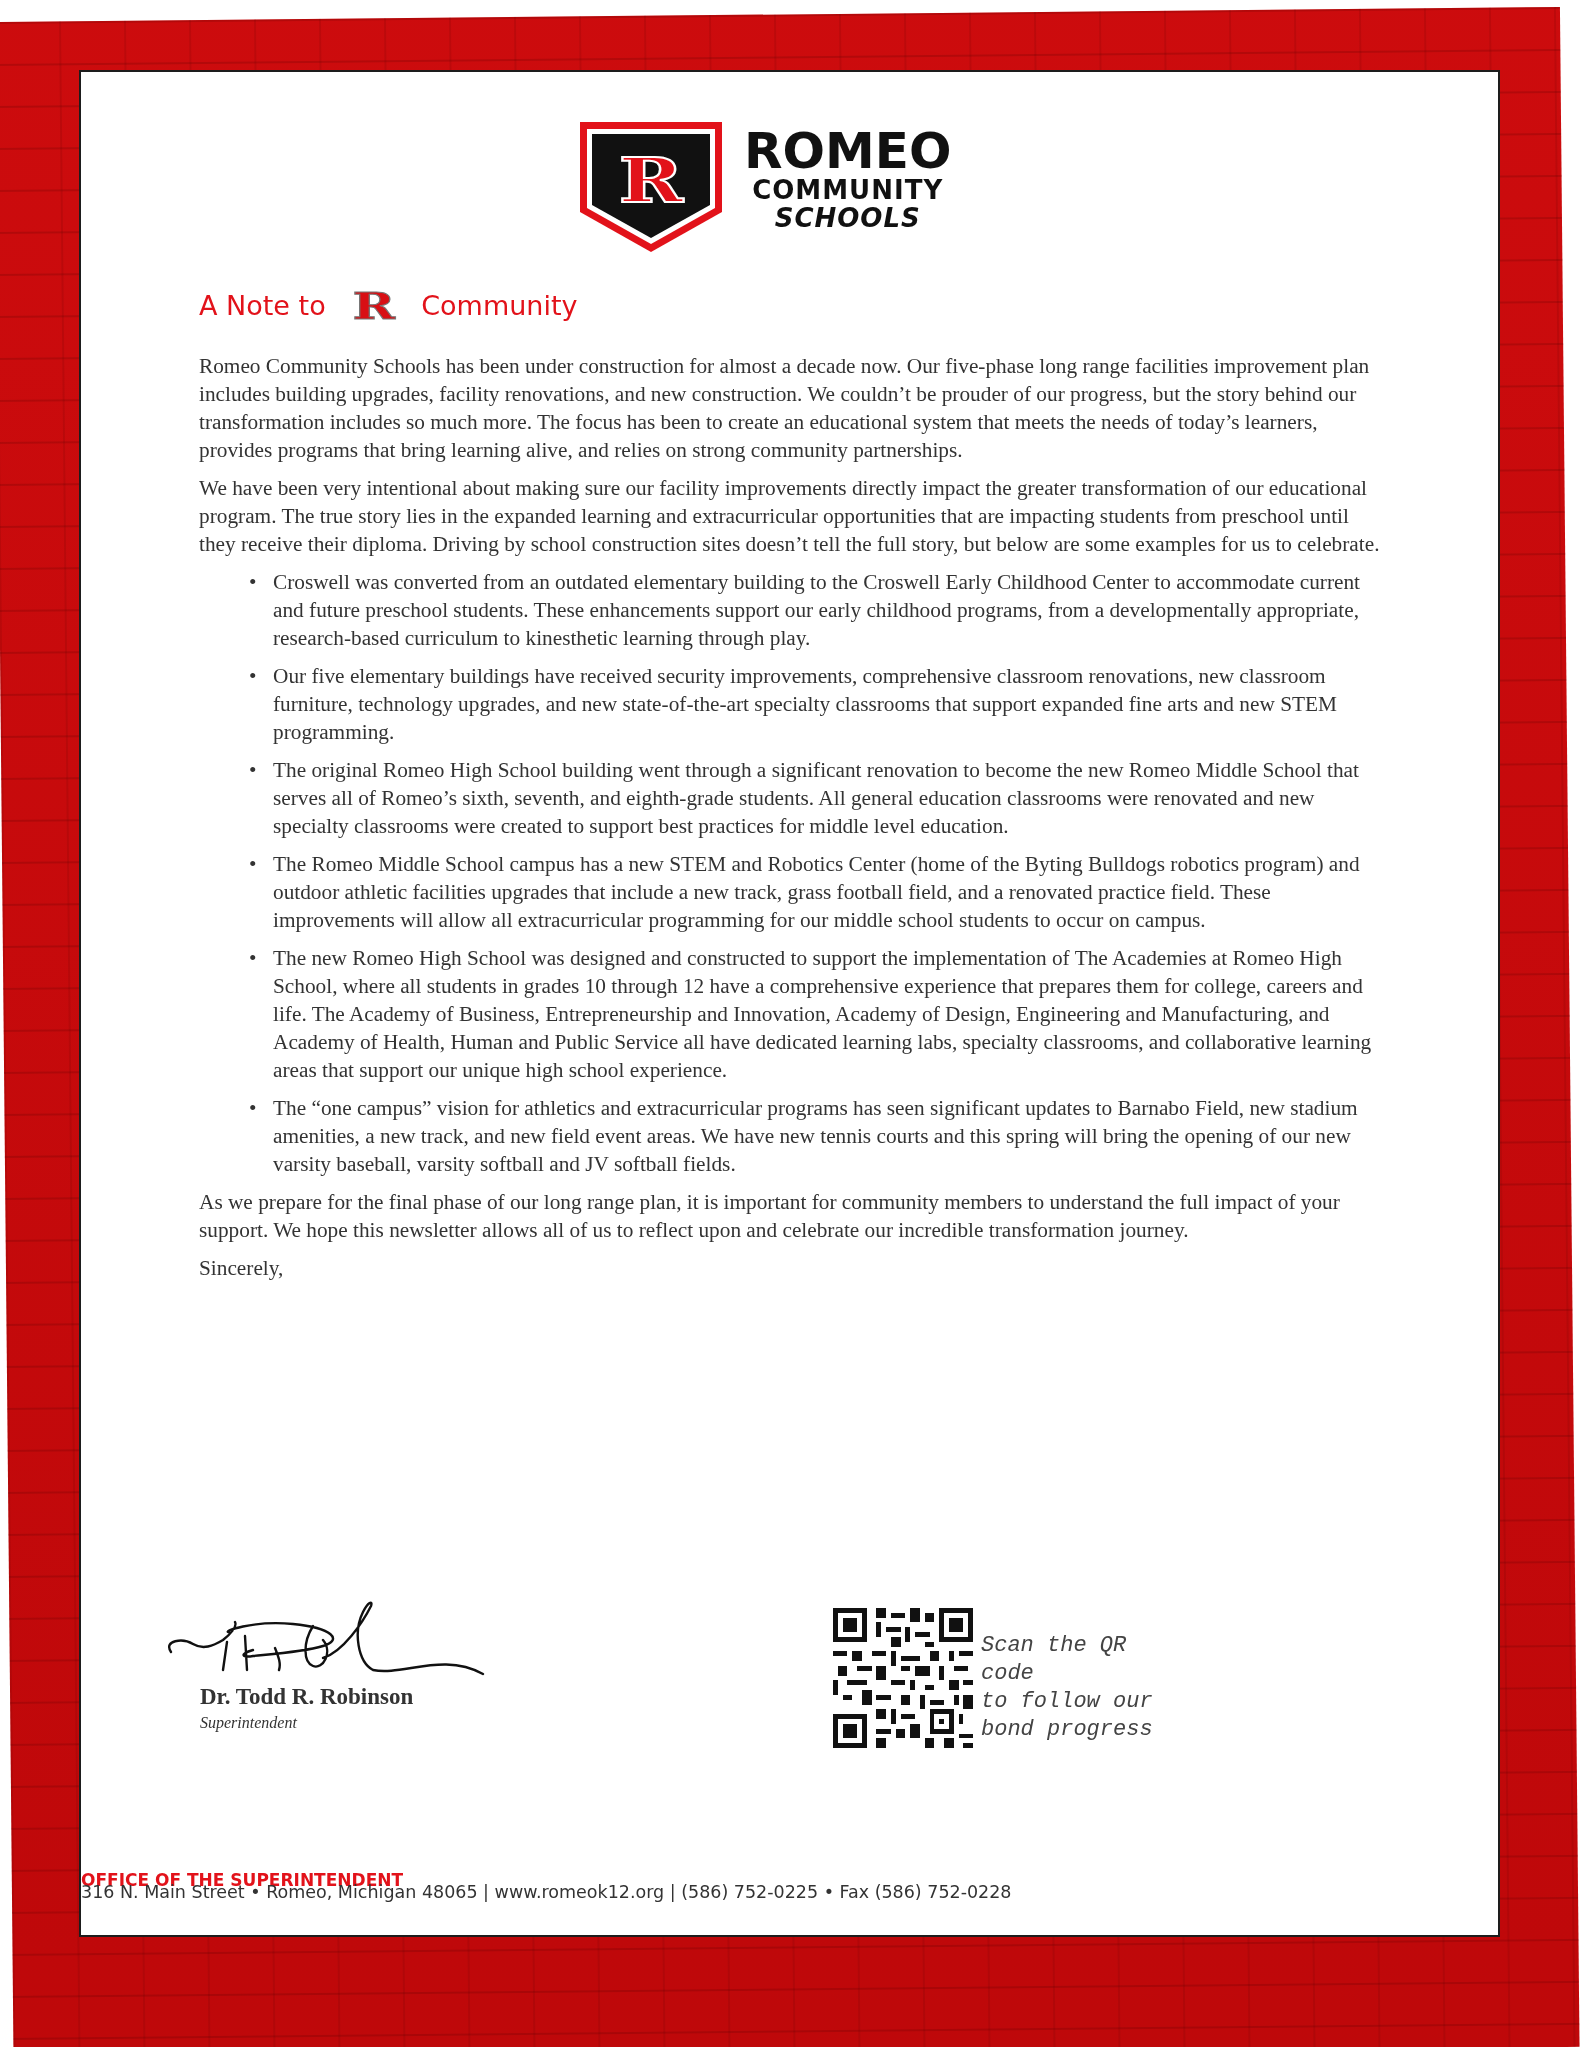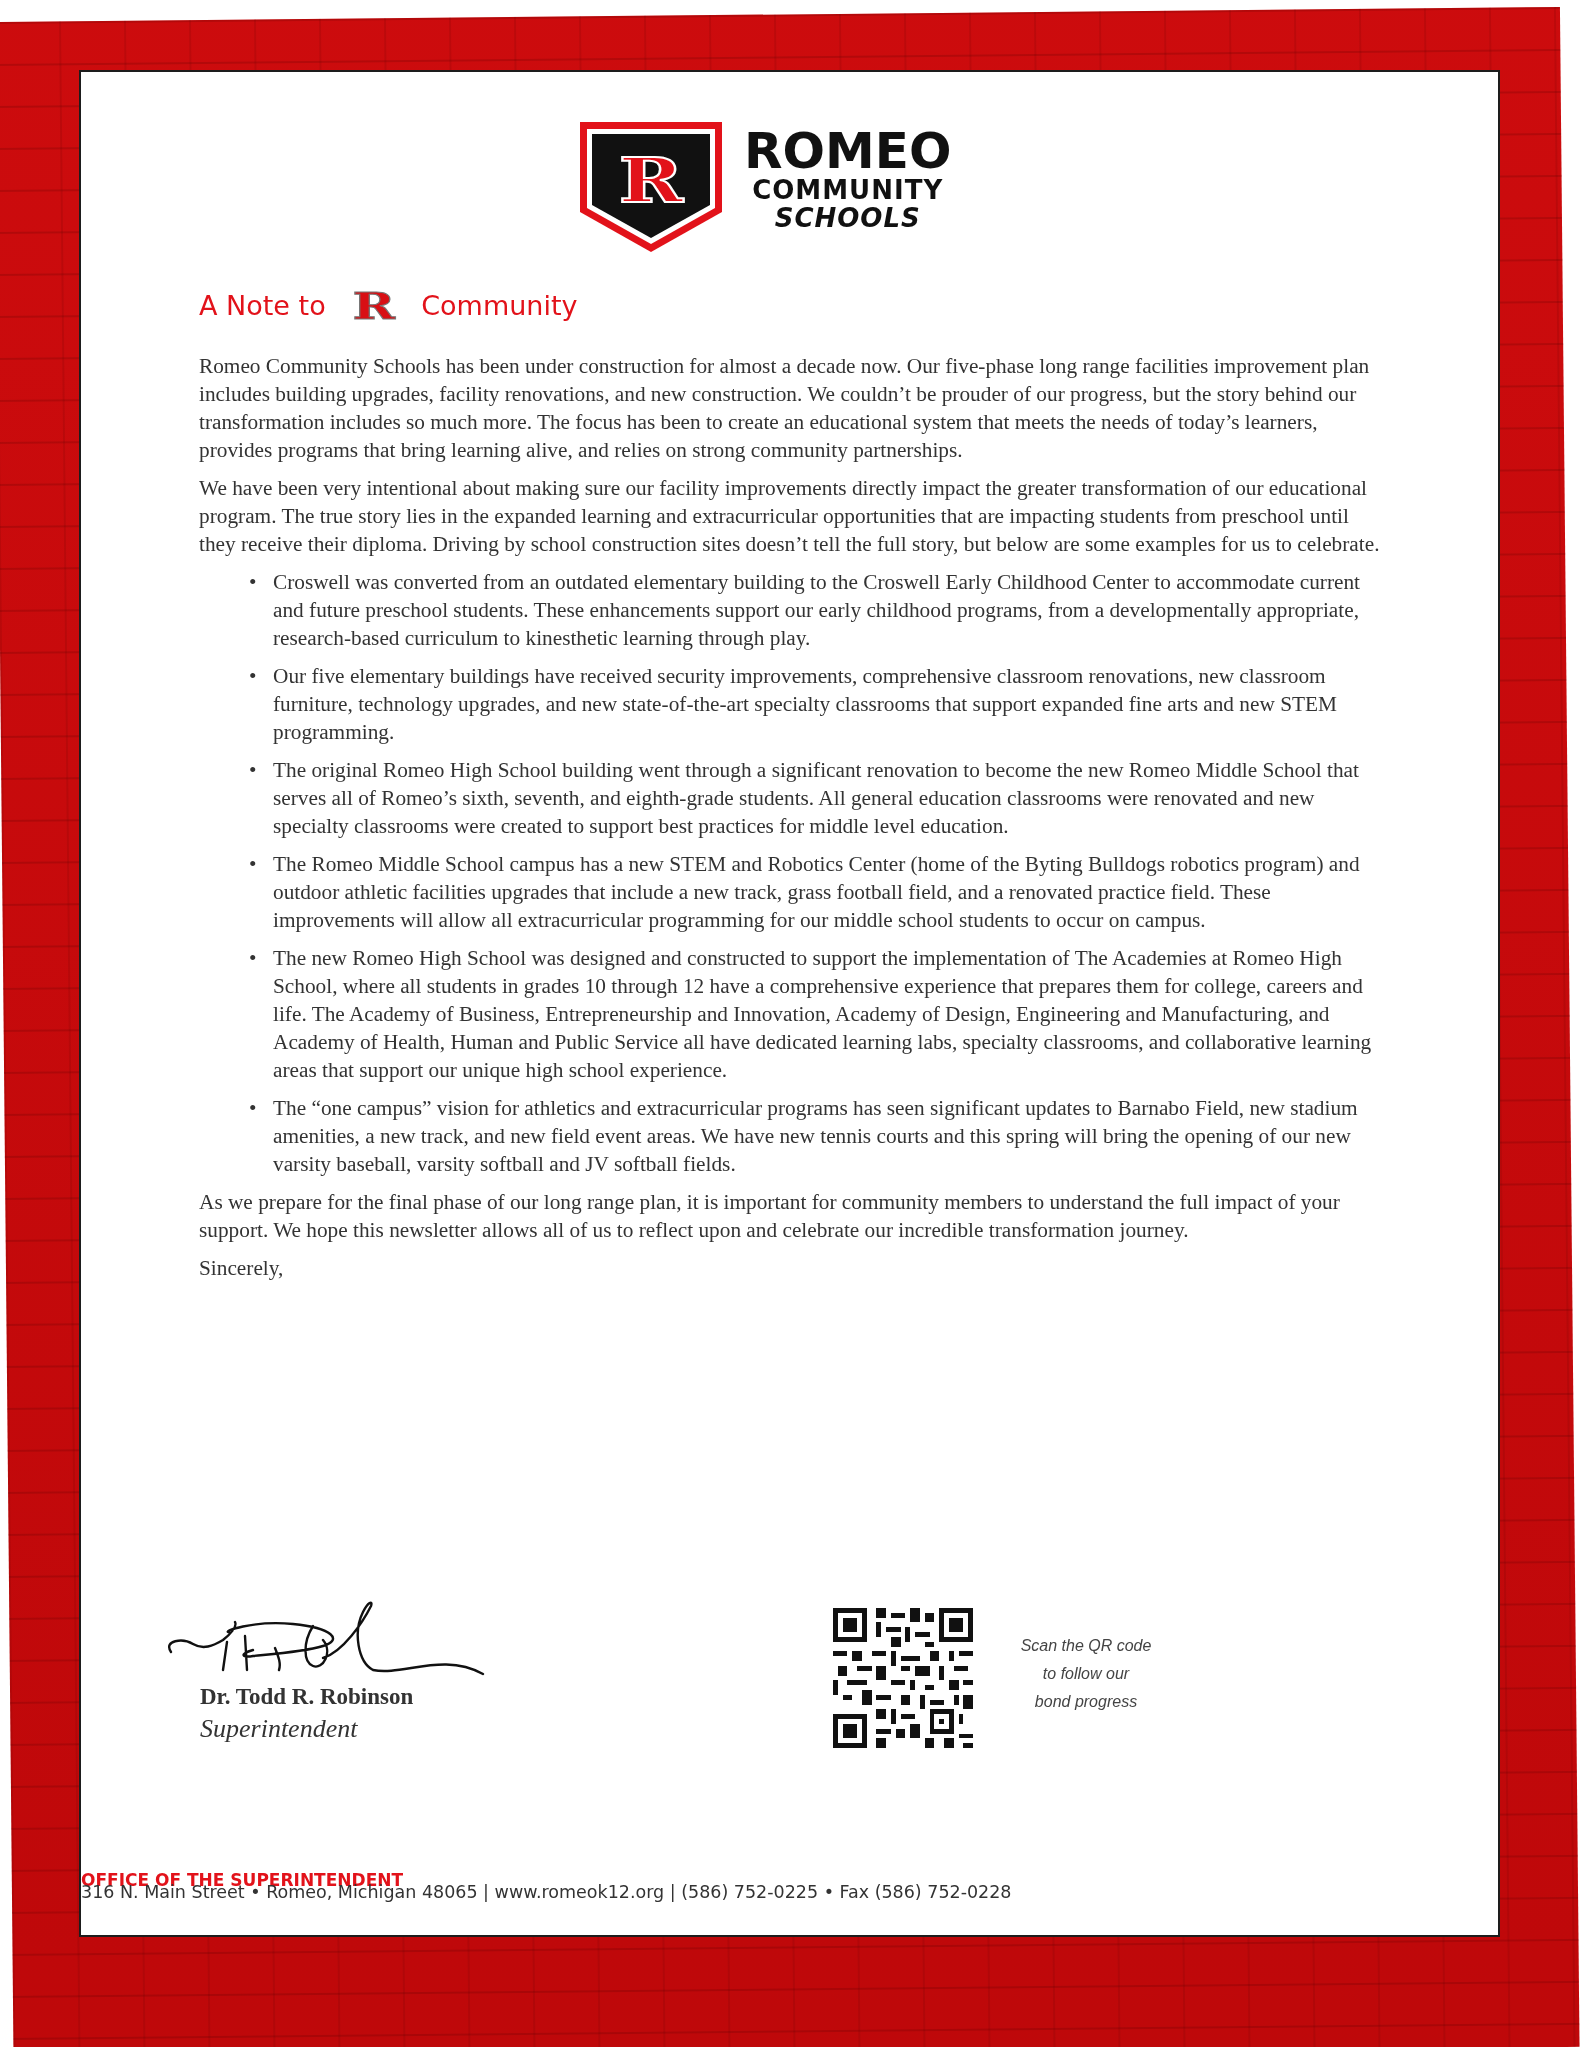--- a/index.html
+++ b/index.html
@@ -74,28 +74,28 @@
   .sig-block {
     position: absolute; left: 82px; top: 1520px; width: 380px; height: 130px;
   }
   .sig-svg { position: absolute; left: 0; top: 0; width: 340px; height: 100px; }
   .sig-name {
     position: absolute; left: 37px; top: 92px;
     font-family: "Liberation Serif", serif; font-weight: bold; font-size: 23px; color: #333;
   }
   .sig-title {
     position: absolute; left: 37px; top: 122px;
-    font-family: "Liberation Serif", serif; font-style: italic; font-size: 26px; color: #333;
+    font-family: "Liberation Serif", serif; font-style: italic; font-size: 16px; color: #333;
   }
 
   .qr { position: absolute; left: 752px; top: 1536px; width: 140px; height: 140px; }
   .qr svg { width: 140px; height: 140px; display: block; }
   .qr-caption {
-    position: absolute; left: 900px; top: 1560px; width: 210px; text-align: center;
-    font-family: Liberation Sans, sans-serif; font-style: italic; font-size: 16px; line-height: 28px; color: #444;
+    position: absolute; left: 900px; top: 1560px; width: 210px; 
+    font-family: Liberation Mono, monospace; font-style: italic; font-size: 22px; line-height: 28px; color: #444;
   }
 
   
   .footer-title {
     position: absolute; left: 0; width: 100%; top: 1798px; 
     font-family: "DejaVu Sans", sans-serif; font-weight: bold; font-size: 17px; color: #e2121a;
   }
   .footer-address {
     position: absolute; left: 0; width: 100%; top: 1810px; text-align: left;
     font-family: "DejaVu Sans", sans-serif; font-size: 17.5px; color: #333;

